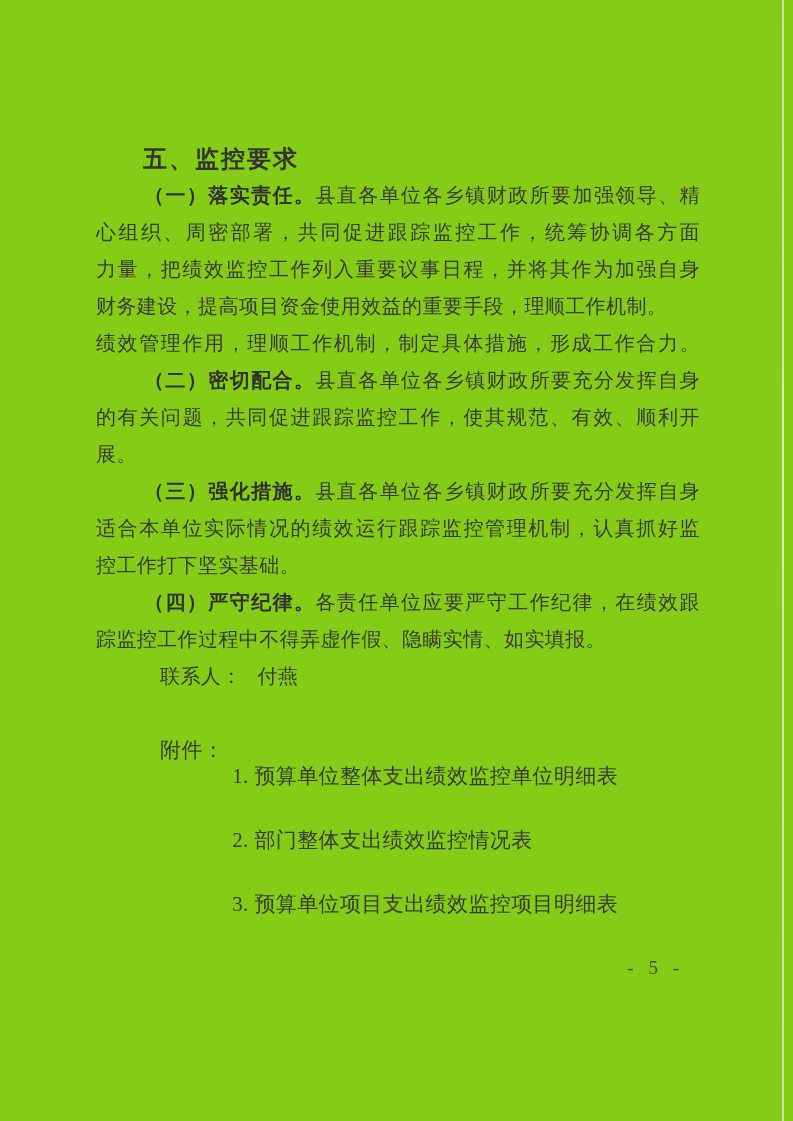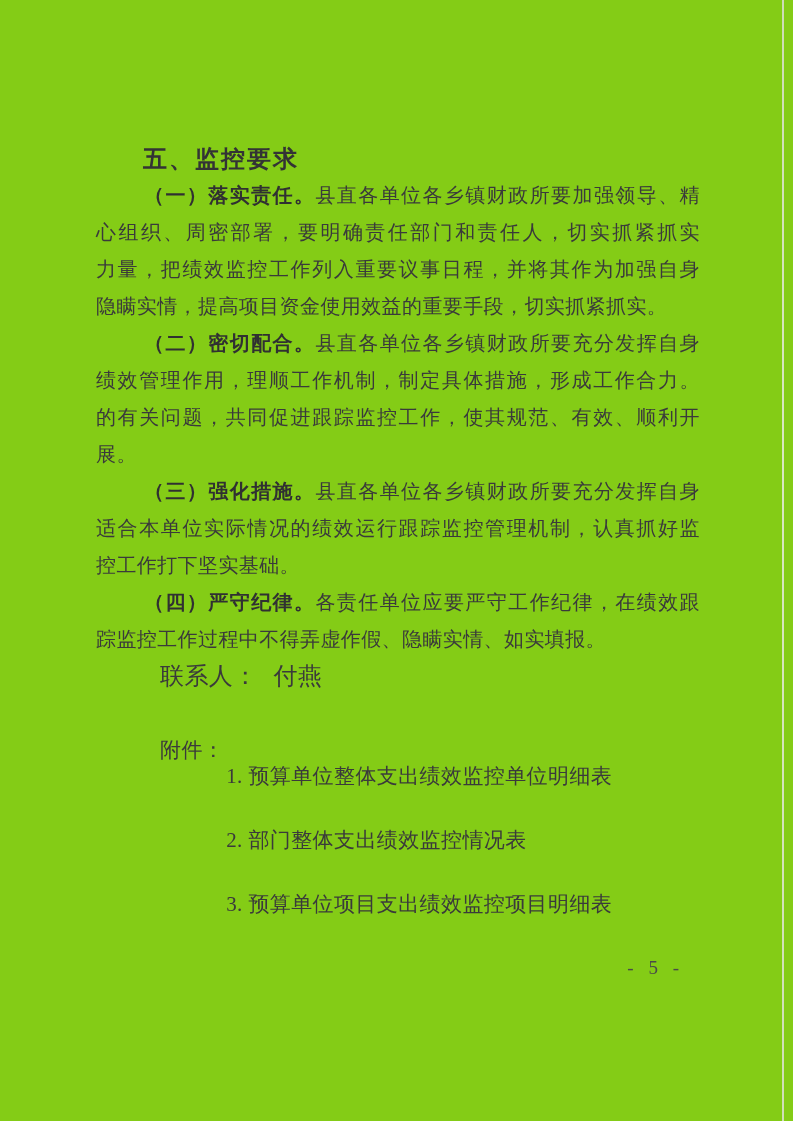--- a/index.html
+++ b/index.html
@@ -56,39 +56,39 @@
   .indent {
     display: inline-block;
     width: 47px;
     height: 1px;
   }
   .lead {
     font-weight: 700;
     color: #303032;
   }
   .contact .line {
-    font-size: 24px;
+    font-size: 20px;
     line-height: 37px;
     padding-left: 64px;
     letter-spacing: 0.4px;
   }
   .contact .value {
     margin-left: 16px;
   }
   .attachments {
     display: flex;
     margin-top: 36px;
     padding-left: 64px;
     font-size: 21px;
     line-height: 38px;
     letter-spacing: 0.4px;
   }
   .att-label {
     flex: 0 0 auto;
-    margin-right: 2px;
+    margin-right: 8px;
   }
   .att-items .att-item {
     white-space: nowrap;
     margin-top: 26px;
   }
   .page-number {
     position: absolute;
     top: 957px;
     right: 109px;
     font-size: 19px;
@@ -101,25 +101,25 @@
 <body>
 
 <div class="sheet">
 
   <div class="doc">
 
     <div class="heading">五、监控要求</div>
 
     <div class="doc-lines">
         <div class="line"><span><span class="indent"></span><span class="lead">（一）落实责任。</span></span><span class="line-text">县直各单位各乡镇财政所要加强领导、精</span></div>
-        <div class="line"><span class="line-text">心组织、周密部署，要明确责任部门和责任人，切实抓紧抓实</span></div>
+        <div class="line"><span class="line-text">心组织、周密部署，共同促进跟踪监控工作，统筹协调各方面</span></div>
         <div class="line"><span class="line-text">力量，把绩效监控工作列入重要议事日程，并将其作为加强自身</span></div>
-        <div class="line end"><span class="line-text">隐瞒实情，提高项目资金使用效益的重要手段，切实抓紧抓实。</span></div>
+        <div class="line end"><span class="line-text">财务建设，提高项目资金使用效益的重要手段，理顺工作机制。</span></div>
+        <div class="line"><span class="line-text">绩效管理作用，理顺工作机制，制定具体措施，形成工作合力。</span></div>
         <div class="line"><span><span class="indent"></span><span class="lead">（二）密切配合。</span></span><span class="line-text">县直各单位各乡镇财政所要充分发挥自身</span></div>
-        <div class="line"><span class="line-text">绩效管理作用，理顺工作机制，制定具体措施，形成工作合力。</span></div>
         <div class="line"><span class="line-text">的有关问题，共同促进跟踪监控工作，使其规范、有效、顺利开</span></div>
         <div class="line end"><span class="line-text">展。</span></div>
         <div class="line"><span><span class="indent"></span><span class="lead">（三）强化措施。</span></span><span class="line-text">县直各单位各乡镇财政所要充分发挥自身</span></div>
         <div class="line"><span class="line-text">适合本单位实际情况的绩效运行跟踪监控管理机制，认真抓好监</span></div>
         <div class="line end"><span class="line-text">控工作打下坚实基础。</span></div>
         <div class="line"><span><span class="indent"></span><span class="lead">（四）严守纪律。</span></span><span class="line-text">各责任单位应要严守工作纪律，在绩效跟</span></div>
         <div class="line end"><span class="line-text">踪监控工作过程中不得弄虚作假、隐瞒实情、如实填报。</span></div>
       </div>
 
     <div class="contact">

